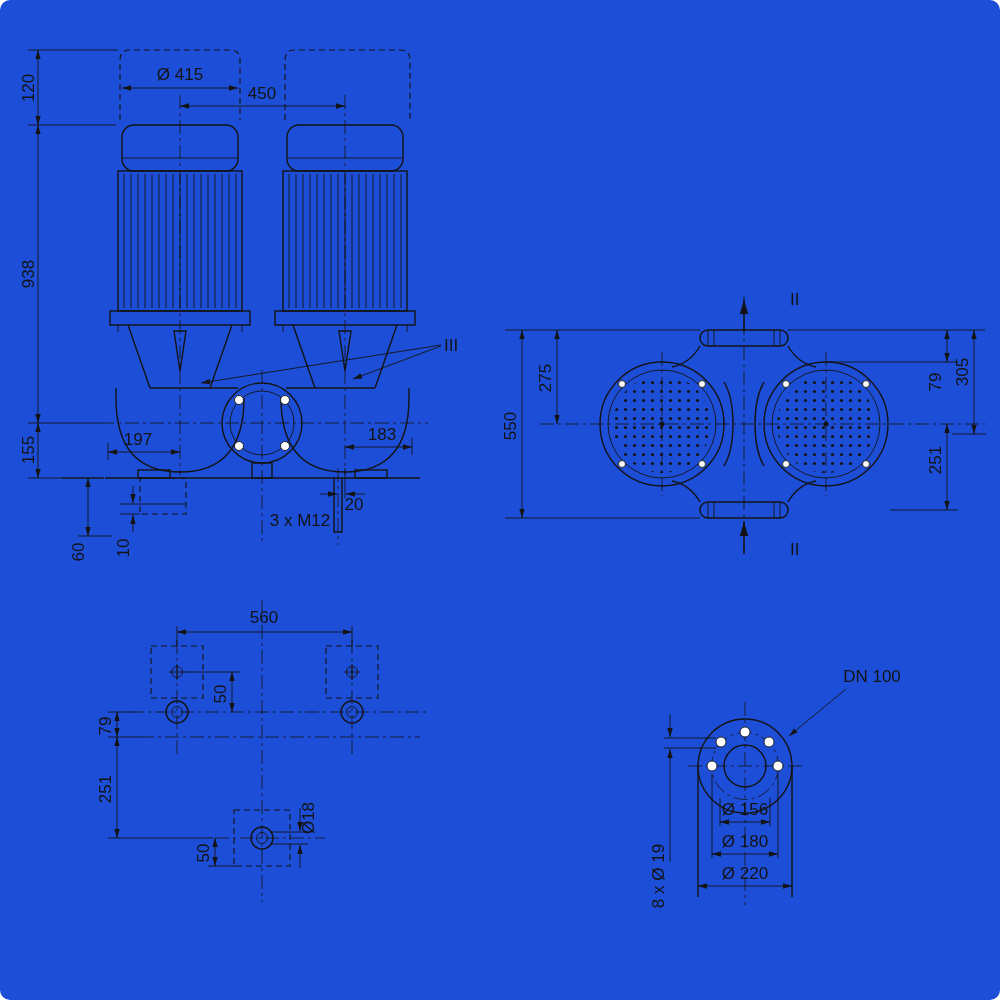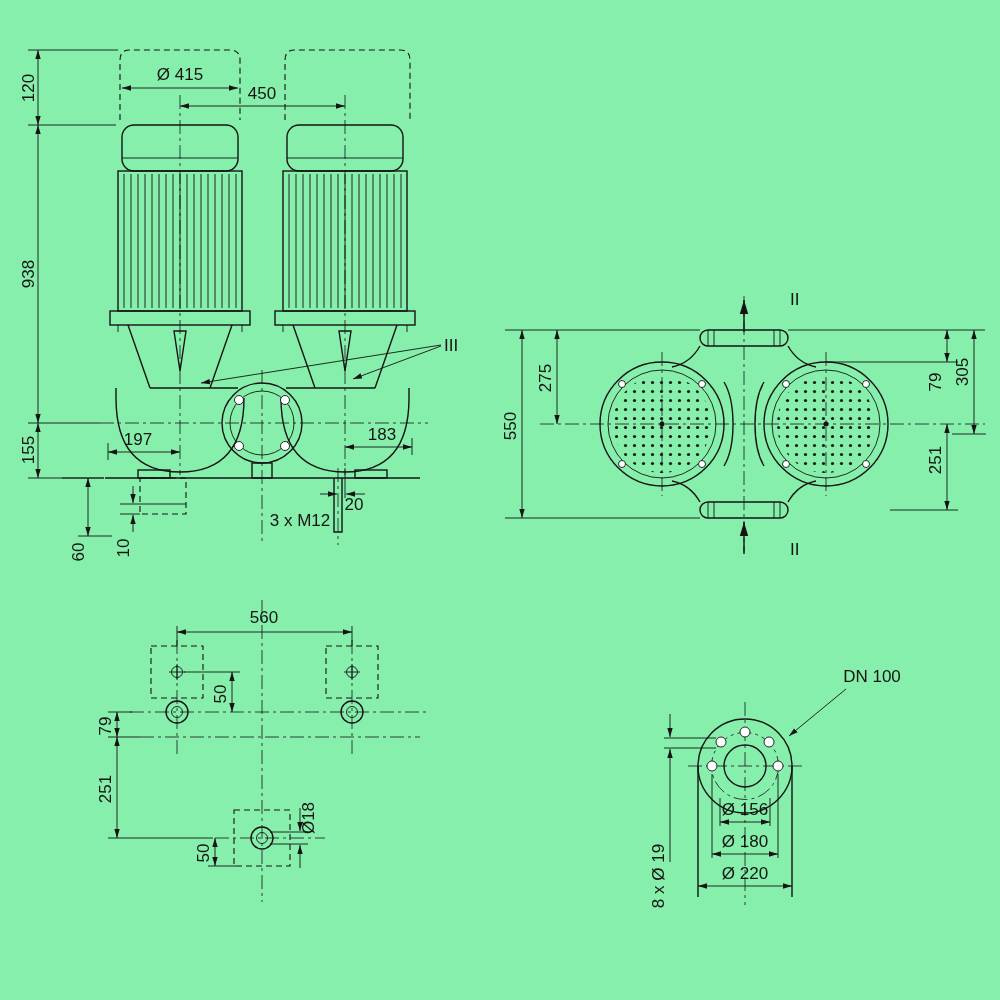--- a/index.html
+++ b/index.html
@@ -1,16 +1,16 @@
 <!DOCTYPE html>
 <html><head>
 <meta charset="utf-8">
 <style>
   html,body{margin:0;padding:0;background:#ffffff;}
-  .stage{width:1000px;height:1000px;background:#86efac;position:relative;font-family:"Liberation Sans",sans-serif;}
+  .stage{width:1000px;height:1000px;background:#1d4ed8;position:relative;font-family:"Liberation Sans",sans-serif;border-radius:10px;}
   svg{display:block;}
   .ln{stroke:#141414;stroke-width:1.4;fill:none;}
   .tn{stroke:#141414;stroke-width:0.9;fill:none;}
   .dim{stroke:#141414;stroke-width:0.9;fill:none;}
   .dash{stroke:#141414;stroke-width:1.1;fill:none;stroke-dasharray:6 4;}
   .cl{stroke:#141414;stroke-width:0.8;fill:none;stroke-dasharray:14 4 3 4;}
   .hole{stroke:#141414;stroke-width:0.9;fill:#ffffff;}
   text.lbl{font-family:"Liberation Sans",sans-serif;font-size:17px;fill:#141414;}
 </style>
 </head>

